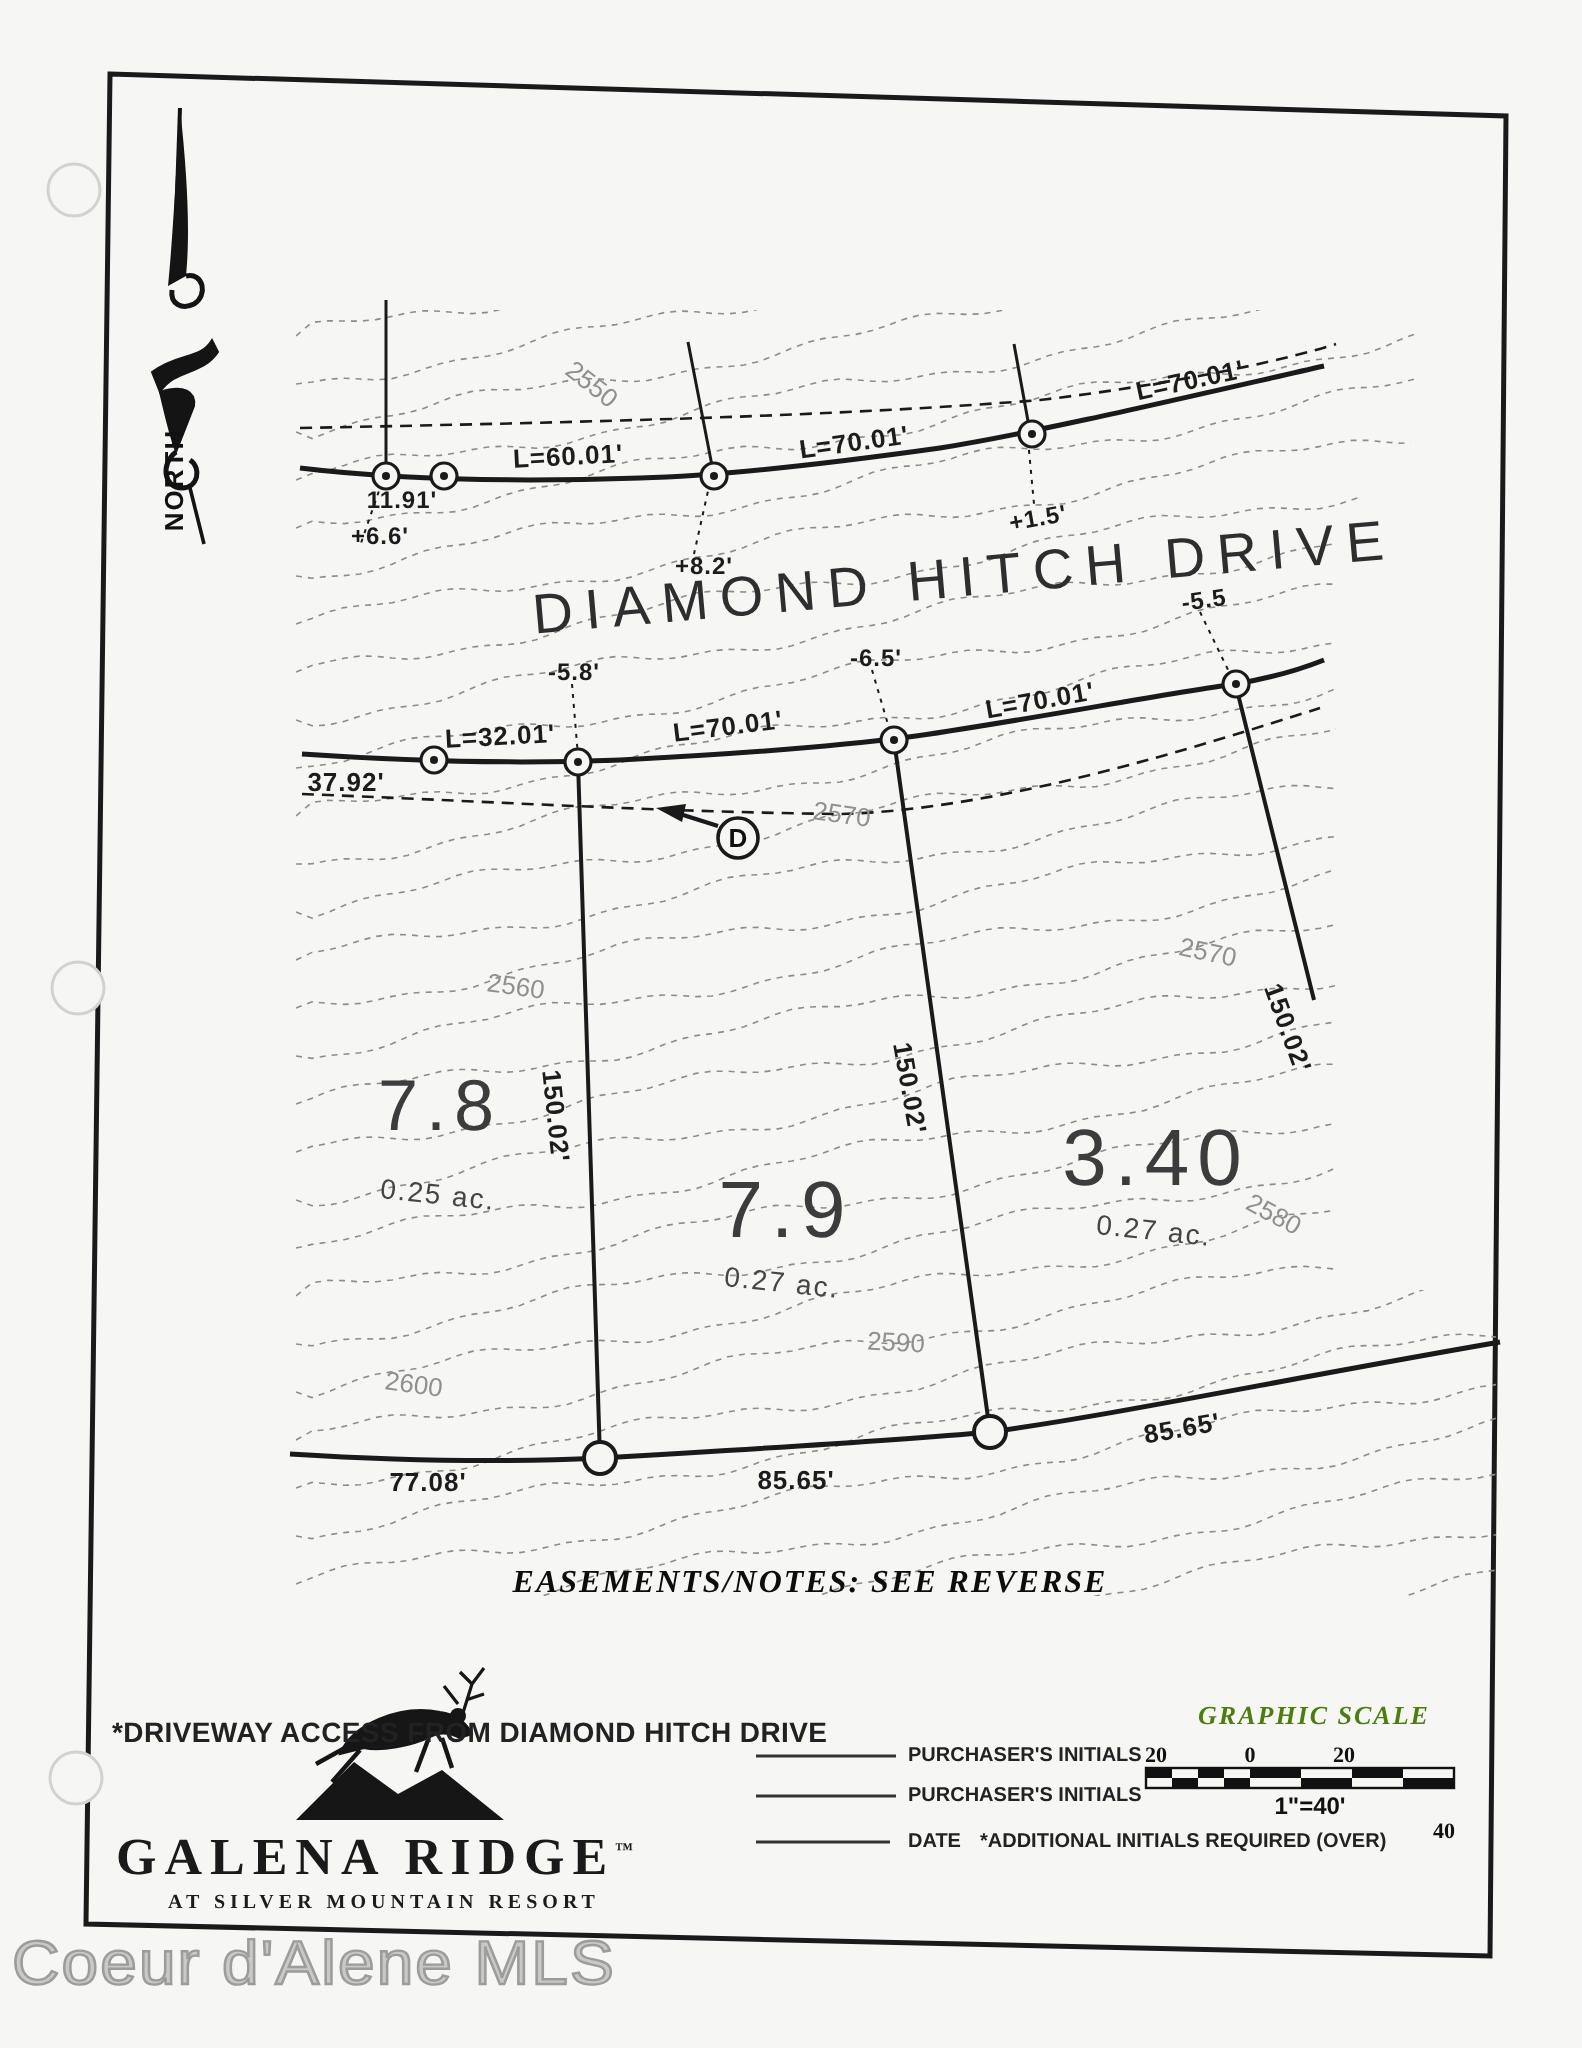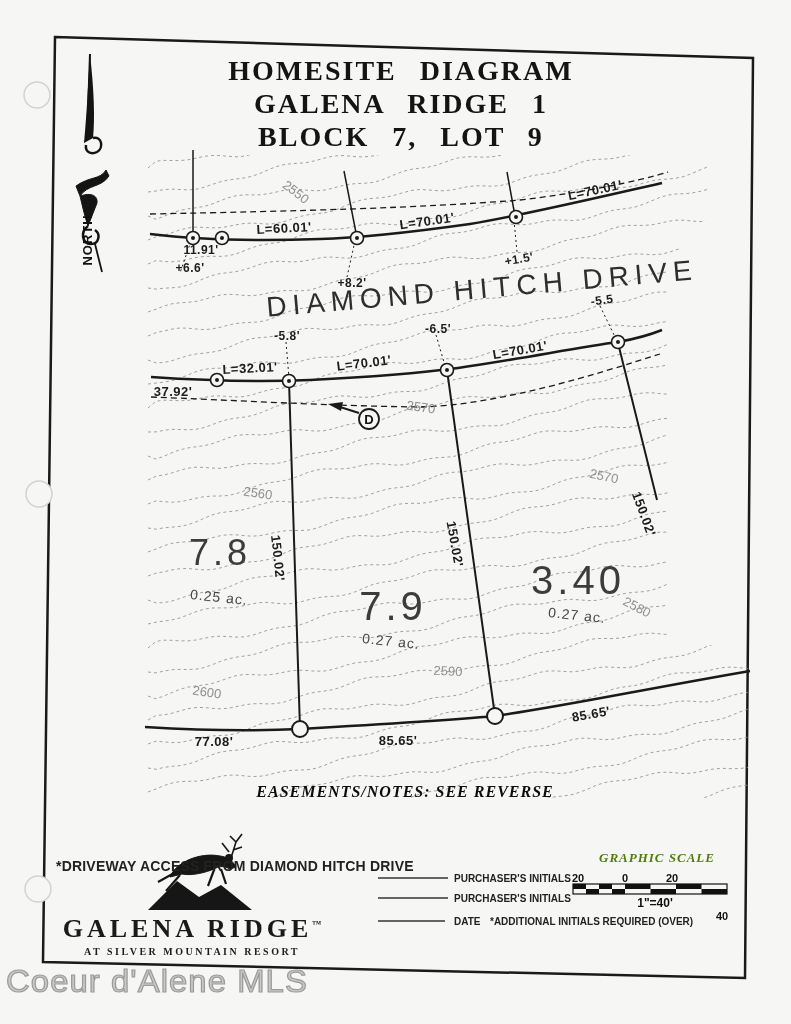--- a/index.html
+++ b/index.html
@@ -18,23 +18,23 @@
   .dmark{left:369px;top:419px;transform:translate(-50%,-50%);font-size:13px;font-weight:700;color:#111;}
   .easements{left:405px;top:792px;transform:translate(-50%,-50%);
         font-family:"Liberation Serif",serif;font-style:italic;font-weight:700;
         font-size:16px;letter-spacing:1px;color:#0d0d0d;}
   .drive-note{left:56px;top:858px;font-size:14px;font-weight:700;color:#222;letter-spacing:.2px;}
   .sig-label{font-size:10px;font-weight:700;color:#222;transform:translate(0,-50%);}
   .add-note{left:490px;top:921px;font-size:10px;font-weight:700;color:#222;transform:translate(0,-50%);}
   .gs-title{left:657px;top:858px;transform:translate(-50%,-50%);
         font-family:"Liberation Serif",serif;font-style:italic;font-weight:700;
         font-size:13px;letter-spacing:1px;color:#4d7c0f;}
-  .gs-tick{transform:translate(-50%,-50%);font-size:11px;font-weight:700;color:#111;}
+  .gs-tick{transform:translate(-50%,-50%);font-size:11px;font-weight:700;color:#111;font-family:Liberation Serif, serif;}
   .gs-ratio{left:655px;top:903px;transform:translate(-50%,-50%);font-size:12px;font-weight:700;color:#111;}
-  .brand-name{left:58px;top:914px;width:268px;text-align:center;
+  .brand-name{left:58px;top:914px;width:268px;
         font-family:"Liberation Serif",serif;font-size:26px;font-weight:600;
         letter-spacing:4px;color:#1a1a1a;}
   .brand-name sup{font-size:9px;letter-spacing:0;}
   .brand-tag{left:58px;top:946px;width:268px;text-align:center;
         font-family:"Liberation Serif",serif;font-size:10px;font-weight:600;
         letter-spacing:2.5px;color:#1c1c1c;}
   .watermark{left:6px;top:964px;font-size:31px;letter-spacing:1px;
         transform:scaleX(1.06);transform-origin:left top;color:#c9c9c7;
         -webkit-text-stroke:1.2px #9c9c9a;}
   .mlabel{position:absolute;white-space:nowrap;}
@@ -183,25 +183,20 @@
       <rect x="573" y="884" width="154" height="10" fill="none" stroke="#111" stroke-width="1.2"></rect>
     </g>
 
     <g stroke="#333" stroke-width="1.4">
       <line x1="378" y1="878" x2="448" y2="878"></line>
       <line x1="378" y1="898" x2="448" y2="898"></line>
       <line x1="378" y1="921" x2="445" y2="921"></line>
     </g>
   </svg>
 
-  <div class="title-block">
-    <span>HOMESITE DIAGRAM</span>
-    <span>GALENA RIDGE 1</span>
-    <span>BLOCK 7, LOT 9</span>
-  </div>
 
   <div class="abs north">NORTH</div>
   <div class="abs street">DIAMOND HITCH DRIVE</div>
   <div class="abs dmark">D</div>
 
   <div id="map-labels">
       <div class="mlabel dim" style="left: 284px; top: 228px; font-size: 13px; transform: translate(-50%, -50%) rotate(-3deg);">L=60.01'</div>
       <div class="mlabel dim" style="left: 427px; top: 221px; font-size: 13px; transform: translate(-50%, -50%) rotate(-8deg);">L=70.01'</div>
       <div class="mlabel dim" style="left: 595px; top: 190px; font-size: 13px; transform: translate(-50%, -50%) rotate(-12deg);">L=70.01'</div>
       <div class="mlabel dim" style="left: 201px; top: 250px; font-size: 12px; transform: translate(-50%, -50%) rotate(0deg);">11.91'</div>

